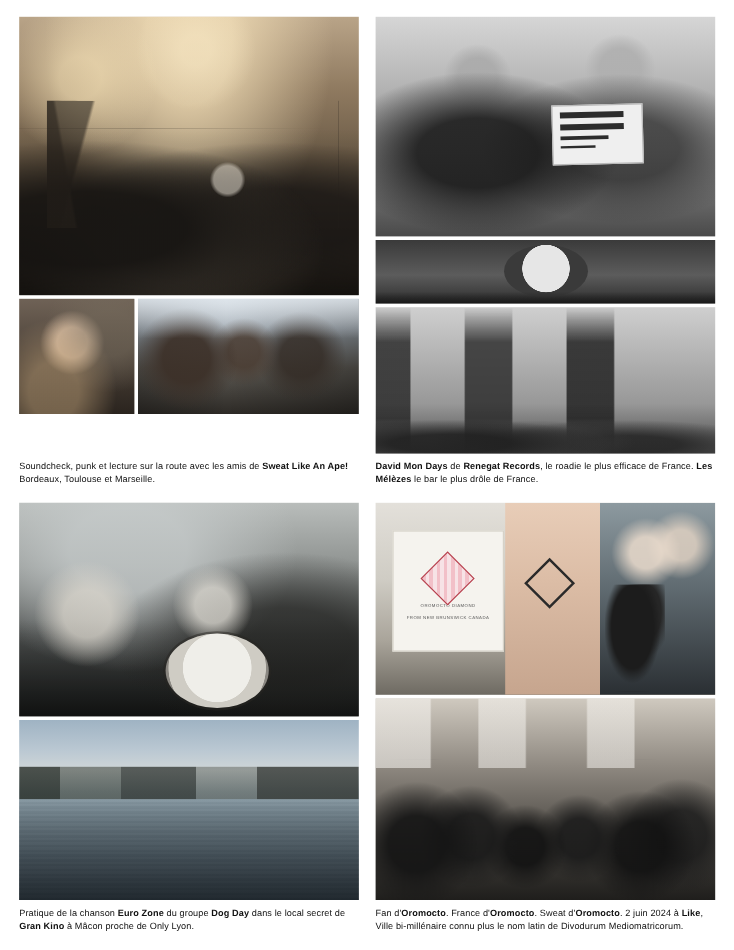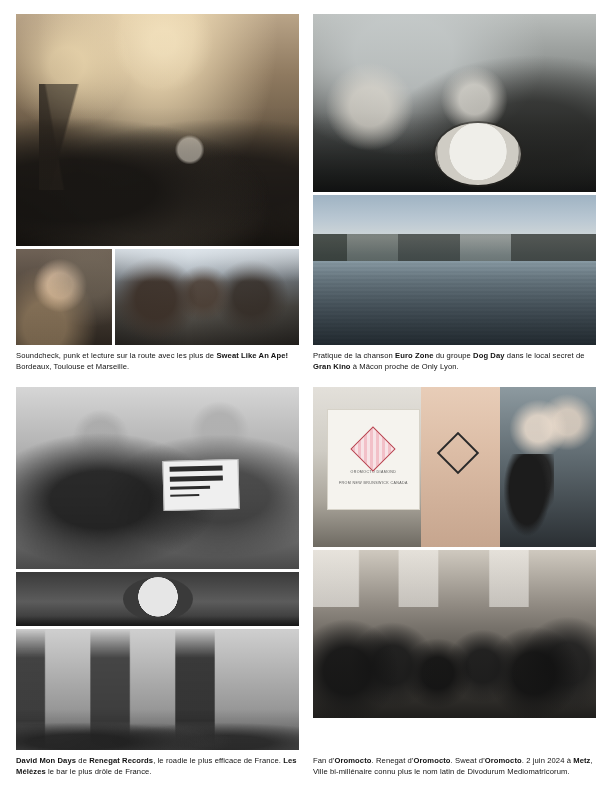--- a/index.html
+++ b/index.html
@@ -403,31 +403,21 @@
       <div class="photos">
         <div class="row">
           <div class="ph p1-main" style="flex:1"></div>
         </div>
         <div class="row">
           <div class="ph p1-sub1"></div>
           <div class="ph p1-sub2"></div>
         </div>
       </div>
       <div class="caption">
-        <span>Soundcheck, punk et lecture sur la route avec les plus de </span><b>Sweat Like An Ape!</b><span> Bordeaux, Toulouse et Marseille.</span>
-      </div>
-    </div>
-
-    <div class="panel">
-      <div class="photos">
-        <div class="ph p3-main"></div>
-        <div class="ph p3-bot"></div>
-      </div>
-      <div class="caption">
-        <span>Pratique de la chanson </span><b>Euro Zone</b><span> du groupe </span><b>Dog Day</b><span> dans le local secret de </span><b>Gran Kino</b><span> à Mâcon proche de Only Lyon.</span>
+        <span>Soundcheck, punk et lecture sur la route avec les amis de </span><b>Sweat Like An Ape!</b><span> Bordeaux, Toulouse et Marseille.</span>
       </div>
     </div>
 
     <div class="panel">
       <div class="photos">
         <div class="ph p2-main">
           <div class="p2-sign">
             <div class="l m"></div>
             <div class="l m"></div>
             <div class="l s"></div>
@@ -437,31 +427,41 @@
         <div class="ph p2-mid"></div>
         <div class="ph p2-bot"></div>
       </div>
       <div class="caption">
         <b>David</b><span> </span><b>Mon</b><span> </span><b>Days</b><span> de </span><b>Renegat Records</b><span>, le roadie le plus efficace de France. </span><b>Les Mélèzes</b><span> le bar le plus drôle de France.</span>
       </div>
     </div>
 
     <div class="panel">
       <div class="photos">
+        <div class="ph p3-main"></div>
+        <div class="ph p3-bot"></div>
+      </div>
+      <div class="caption">
+        <span>Pratique de la chanson </span><b>Euro Zone</b><span> du groupe </span><b>Dog Day</b><span> dans le local secret de </span><b>Gran Kino</b><span> à Mâcon proche de Only Lyon.</span>
+      </div>
+    </div>
+
+    <div class="panel">
+      <div class="photos">
         <div class="ph p4-main">
           <div class="p4-card">
             <div class="diamond"></div>
             <div class="cardtext">OROMOCTO DIAMOND</div>
             <div class="cardtext">FROM NEW BRUNSWICK CANADA</div>
           </div>
           <div class="p4-arm"></div>
           <div class="p4-right"></div>
         </div>
         <div class="ph p4-bot"></div>
       </div>
       <div class="caption">
-        <span>Fan d'</span><b>Oromocto</b><span>. Renegat d'</span><b>Oromocto</b><span>. Sweat d'</span><b>Oromocto</b><span>.</span> <span>
-2 juin 2024 à </span><b>Metz</b><span>, Ville bi-millénaire connu plus le nom latin de Divodurum Mediomatricorum.</span>
+        <span>Fan d'</span><b>Oromocto</b><span>. France d'</span><b>Oromocto</b><span>. Sweat d'</span><b>Oromocto</b><span>.</span> <span>
+2 juin 2024 à </span><b>Like</b><span>, Ville bi-millénaire connu plus le nom latin de Divodurum Mediomatricorum.</span>
       </div>
     </div>
 
   </div>
 </div>
 
 </body></html>

